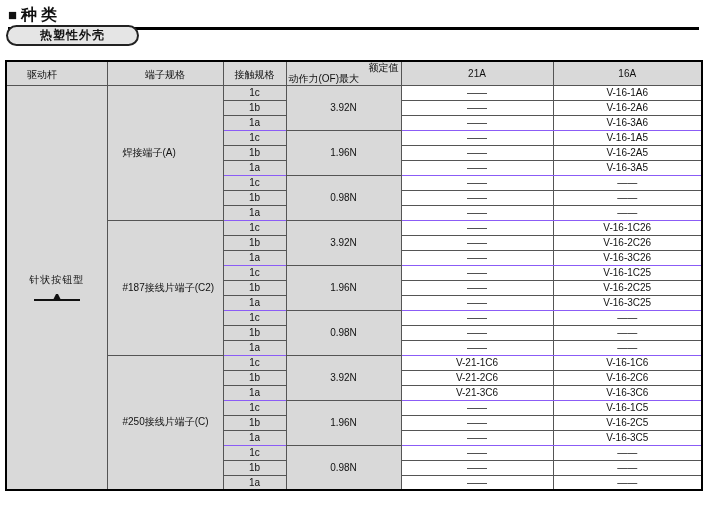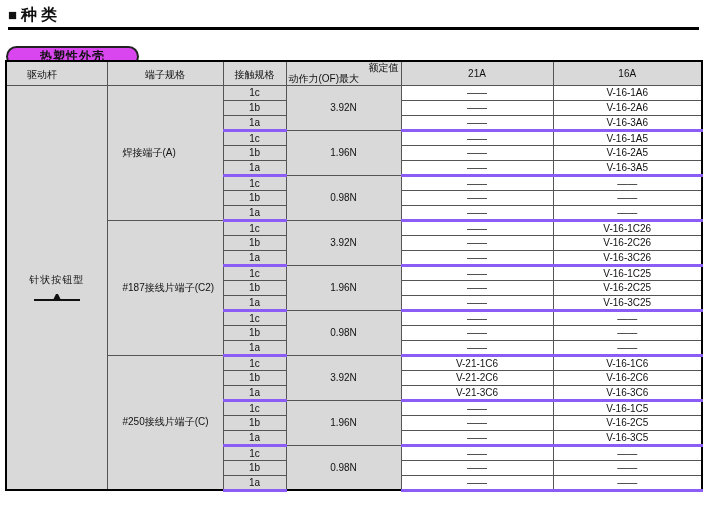--- a/index.html
+++ b/index.html
@@ -12,22 +12,22 @@
   .page { position:relative; width:706px; height:508px; background:#fff; }
 
   
   .title-row { position:absolute; left:8px; top:5px; display:flex; align-items:center; }
   .title-marker { display:inline-block; font-size:15px; font-weight:bold; margin-right:4px; line-height:1; }
   .title-text { font-size:16px; font-weight:bold; letter-spacing:4px; line-height:1.2;text-align:right; }
   .title-rule { position:absolute; left:8px; top:27px; width:691px; height:3px; background:#000; }
 
   
   .badge {
-    position:absolute; left:6px; top:46px; width:133px; height:21px;
-    border:2px solid #222; border-radius:11px; background:#d946ef;
+    position:absolute; left:6px; top:25px; width:133px; height:21px;
+    border:2px solid #222; border-radius:11px; background:#e5e5e5;
     display:flex; align-items:center; justify-content:center;
     font-size:12px; font-weight:bold; letter-spacing:1px;
   }
 
   
   table.spec {
     position:absolute; left:5px; top:60px; width:696px;
     border-collapse:collapse; table-layout:fixed;
     font-size:10px; color:#111;
     border:2px solid #000;
@@ -40,21 +40,21 @@
   th.h-force { vertical-align:top; padding:0 2px; border-bottom:1px solid #000; }
   th.h-force .rated { text-align:right; font-size:10px; line-height:11px; }
   th.h-force .force { text-align:left; font-size:10px; line-height:11px; }
   th.h-amp { text-align:center; vertical-align:middle; border-bottom:1px solid #000; }
 
   tbody tr { height:15px; }
   td.g { background:#d9d9d9; }
   td.ctr { text-align:center; }
   td.term { text-align:left; padding-left:15px; }
   td.val { background:#fff; text-align:center; }
-  tr.fg-end td { border-bottom:3px solid #8b5cf6; }
+  tr.fg-end td { border-bottom:1px solid #8b5cf6; }
   td.actuator { vertical-align:middle; }
 
   .act-inner { display:flex; flex-direction:column; align-items:center; }
   .act-label { font-size:10px; letter-spacing:1px; }
   .pin-icon { margin-top:7px; display:flex; flex-direction:column; align-items:center; }
   .pin-btn { width:8px; height:0; border-bottom:6px solid #111;
              border-left:3px solid transparent; border-right:3px solid transparent; }
   .pin-line { width:46px; height:2px; background:#111; margin-top:-1px; }
 </style>
 </head>

